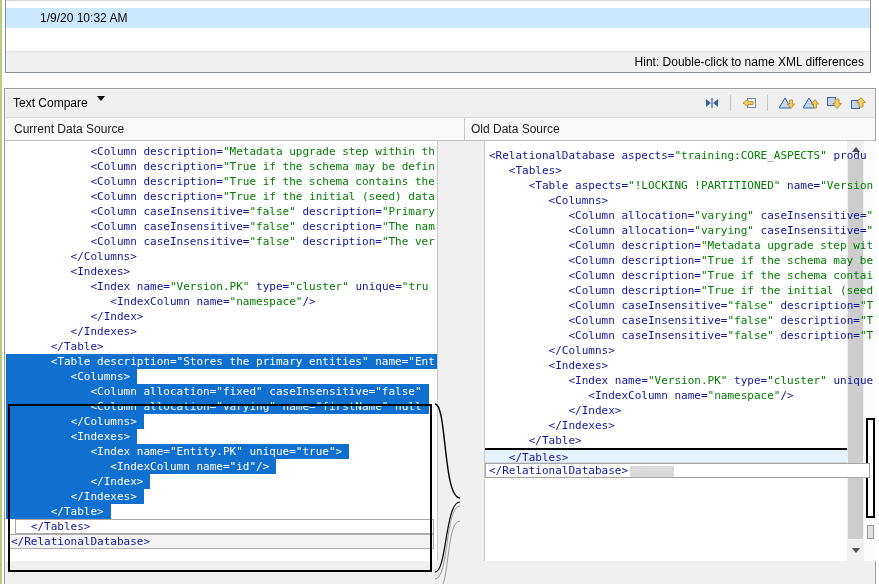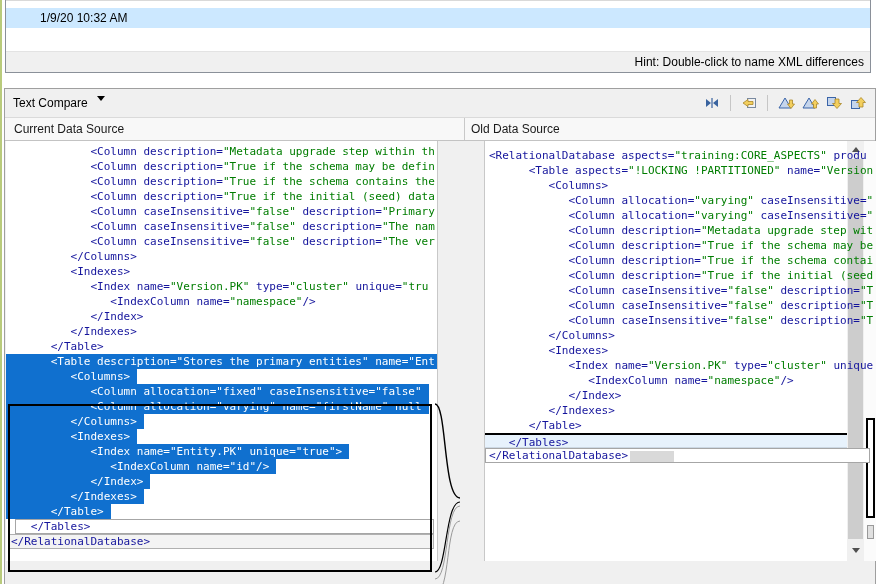--- a/index.html
+++ b/index.html
@@ -179,20 +179,21 @@
           <div class="code-line m-sel"><span class="txt sel">         &lt;/Indexes&gt;</span></div>
           <div class="code-line m-sel"><span class="txt sel">      &lt;/Table&gt;</span></div>
           <div class="code-line m-box"><span class="ovl"></span><span class="txt">   &lt;/Tables&gt;</span></div>
           <div class="code-line m-boxfill"><span class="ovl"></span><span class="txt">&lt;/RelationalDatabase&gt;</span></div>
         </div>
     </div>
     <div id="center-strip"></div>
     <div class="pane" id="pane-right">
       <div class="code-lines" id="right-lines">
           <div class="code-line"><span class="txt">&lt;RelationalDatabase aspects=<span class="v">"training:CORE_ASPECTS"</span> produ</span></div>
+          <div class="code-line"><span class="txt">   &lt;Tables&gt;</span></div>
           <div class="code-line"><span class="txt">      &lt;Table aspects=<span class="v">"!LOCKING !PARTITIONED"</span> name=<span class="v">"Version"</span></span></div>
           <div class="code-line"><span class="txt">         &lt;Columns&gt;</span></div>
           <div class="code-line"><span class="txt">            &lt;Column allocation=<span class="v">"varying"</span> caseInsensitive=<span class="v">"f</span></span></div>
           <div class="code-line"><span class="txt">            &lt;Column allocation=<span class="v">"varying"</span> caseInsensitive=<span class="v">"f</span></span></div>
           <div class="code-line"><span class="txt">            &lt;Column description=<span class="v">"Metadata upgrade step with</span></span></div>
           <div class="code-line"><span class="txt">            &lt;Column description=<span class="v">"True if the schema may be</span></span></div>
           <div class="code-line"><span class="txt">            &lt;Column description=<span class="v">"True if the schema contain</span></span></div>
           <div class="code-line"><span class="txt">            &lt;Column description=<span class="v">"True if the initial (seed)</span></span></div>
           <div class="code-line"><span class="txt">            &lt;Column caseInsensitive=<span class="v">"false"</span> description=<span class="v">"Th</span></span></div>
           <div class="code-line"><span class="txt">            &lt;Column caseInsensitive=<span class="v">"false"</span> description=<span class="v">"Th</span></span></div>

